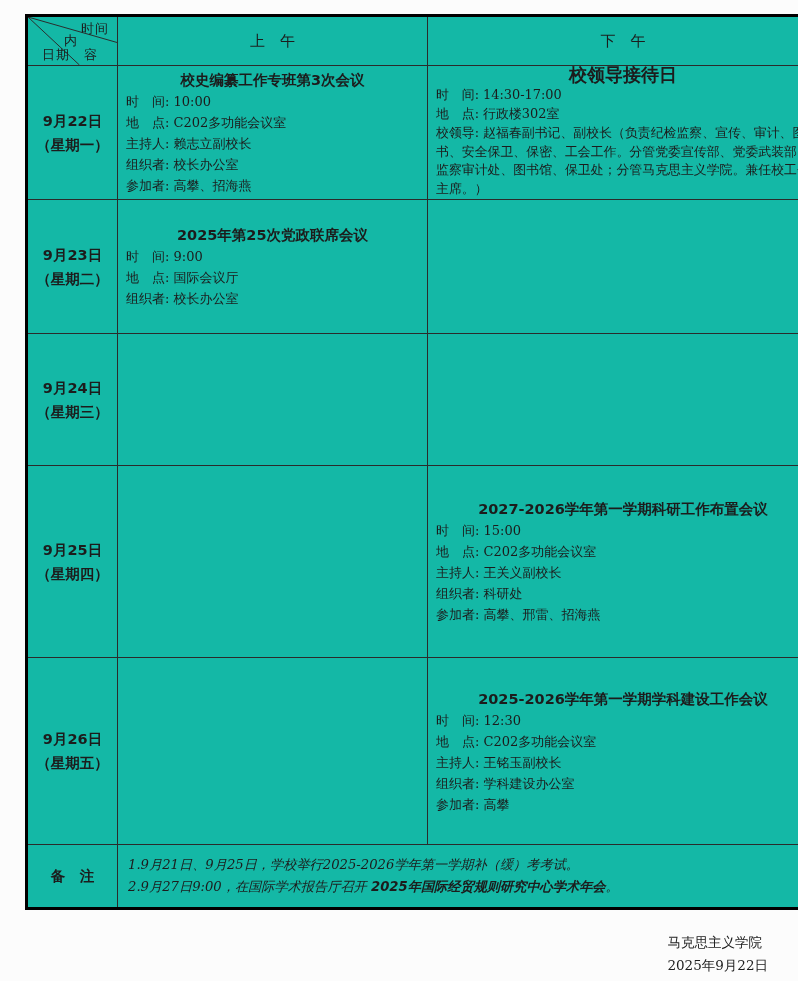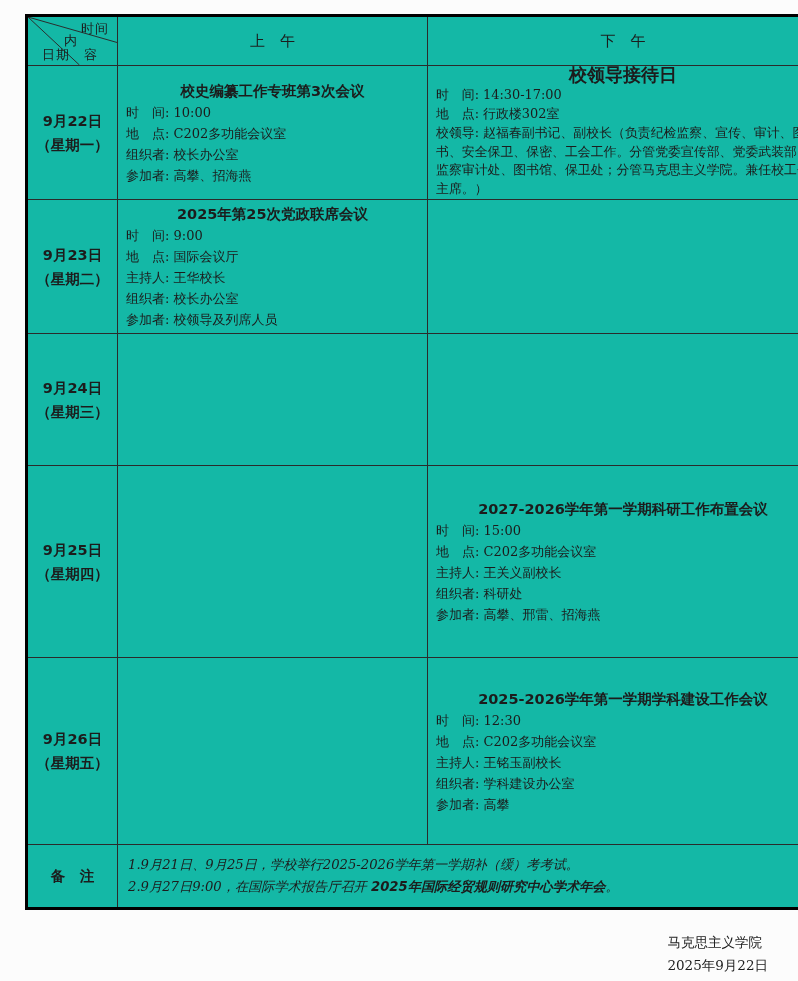--- a/index.html
+++ b/index.html
@@ -126,20 +126,21 @@
 
   <div class="cell datecell">
     <span>9月22日</span>
     <span>（星期一）</span>
   </div>
   <div class="cell">
     <div class="content">
       <div class="meeting-title">校史编纂工作专班第3次会议</div>
       <div class="line">时　间: 10:00</div>
       <div class="line">地　点: C202多功能会议室</div>
+      <div class="line">主持人: 赖志立副校长</div>
       <div class="line">组织者: 校长办公室</div>
       <div class="line">参加者: 高攀、招海燕</div>
     </div>
   </div>
   <div class="cell last-col">
     <div class="content tight">
       <div class="meeting-title">校领导接待日</div>
       <div class="line">时　间: 14:30-17:00</div>
       <div class="line">地　点: 行政楼302室</div>
       <div class="line">校领导: 赵福春副书记、副校长（负责纪检监察、宣传、审计、图书、安全保卫、保密、工会工作。分管党委宣传部、党委武装部、监察审计处、图书馆、保卫处；分管马克思主义学院。兼任校工会主席。）</div>
@@ -148,23 +149,21 @@
 
   <div class="cell datecell">
     <span>9月23日</span>
     <span>（星期二）</span>
   </div>
   <div class="cell">
     <div class="content">
       <div class="meeting-title">2025年第25次党政联席会议</div>
       <div class="line">时　间: 9:00</div>
       <div class="line">地　点: 国际会议厅</div>
-      <div class="line">主持人: 王华校长</div>
       <div class="line">组织者: 校长办公室</div>
-      <div class="line">参加者: 校领导及列席人员</div>
     </div>
   </div>
   <div class="cell last-col"></div>
 
   <div class="cell datecell">
     <span>9月24日</span>
     <span>（星期三）</span>
   </div>
   <div class="cell"></div>
   <div class="cell last-col"></div>

